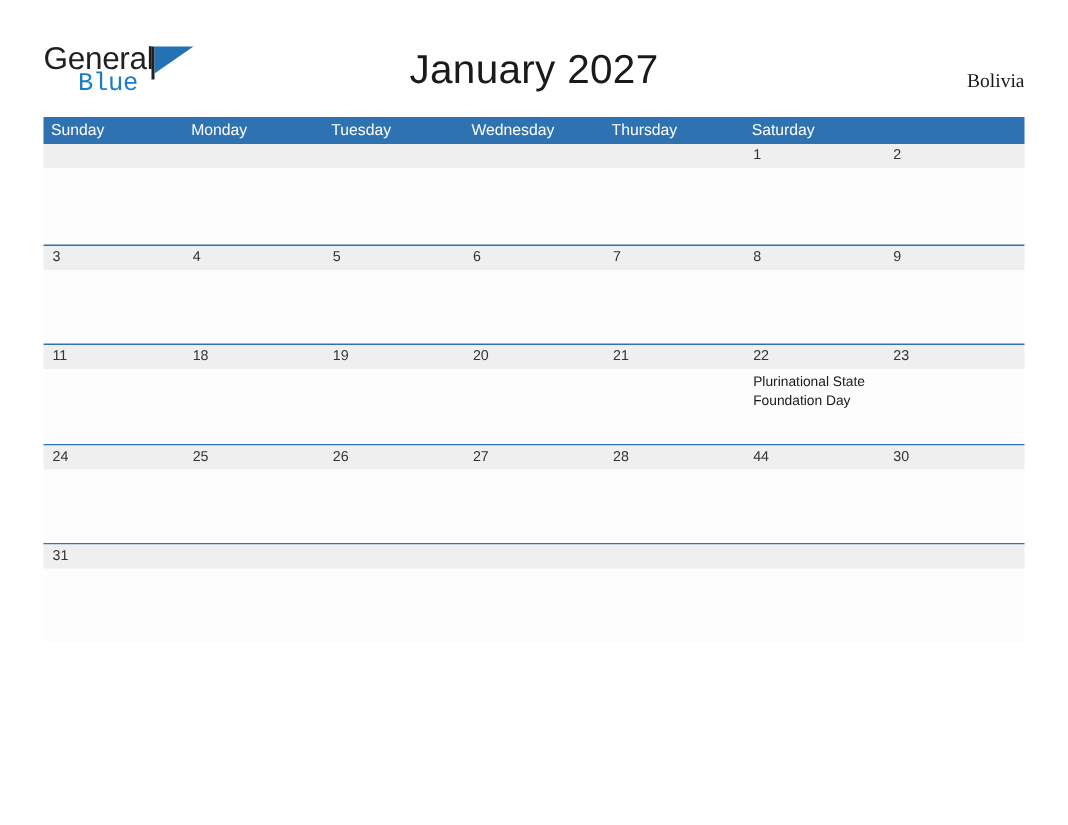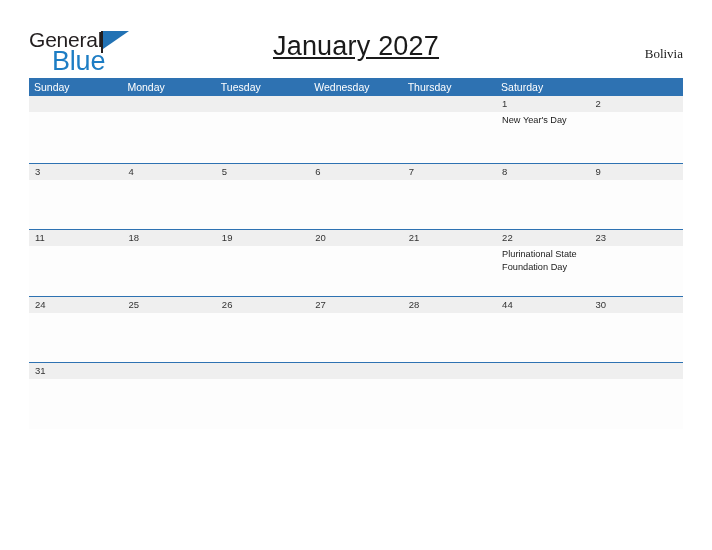--- a/index.html
+++ b/index.html
@@ -47,24 +47,24 @@
     top: 0;
     font-size: 21px;
     color: #231f20;
     letter-spacing: -0.2px;
     font-family: "Liberation Sans", sans-serif;
   }
   .logo-blue {
     position: absolute;
     left: 23px;
     top: 19px;
-    font-size: 27px;
+    font-size: 17px;
     color: #1d7dc4;
     letter-spacing: -0.2px;
-    font-family: Liberation Sans, sans-serif;
+    font-family: Liberation Mono, monospace;
   }
   .logo-flag {
     position: absolute;
     left: 74px;
     top: 2px;
     width: 0;
     height: 0;
     border-left: 26px solid #2272b4;
     border-bottom: 18px solid transparent;
   }
@@ -81,21 +81,20 @@
     position: absolute;
     left: 0;
     right: 0;
     top: 31px;
     text-align: center;
     font-size: 27px;
     color: #1a1a1a;
     font-family: "Liberation Sans", sans-serif;
     font-weight: normal;
     letter-spacing: 0.2px;
-    text-decoration: underline;
   }
 
   .country-label {
     position: absolute;
     right: 29px;
     top: 46px;
     font-size: 13px;
     color: #1a1a1a;
     font-family: Liberation Serif, serif;
   }
@@ -210,21 +209,20 @@
             <div class="num-cell"></div>
             <div class="num-cell">1</div>
             <div class="num-cell">2</div>
           </div>
           <div class="event-band">
             <div class="event-cell"></div>
             <div class="event-cell"></div>
             <div class="event-cell"></div>
             <div class="event-cell"></div>
             <div class="event-cell"></div>
-            <div class="event-cell">New Year's Day</div>
             <div class="event-cell"></div>
           </div>
         </div>
         <div class="week-row">
           <div class="num-band">
             <div class="num-cell">3</div>
             <div class="num-cell">4</div>
             <div class="num-cell">5</div>
             <div class="num-cell">6</div>
             <div class="num-cell">7</div>

